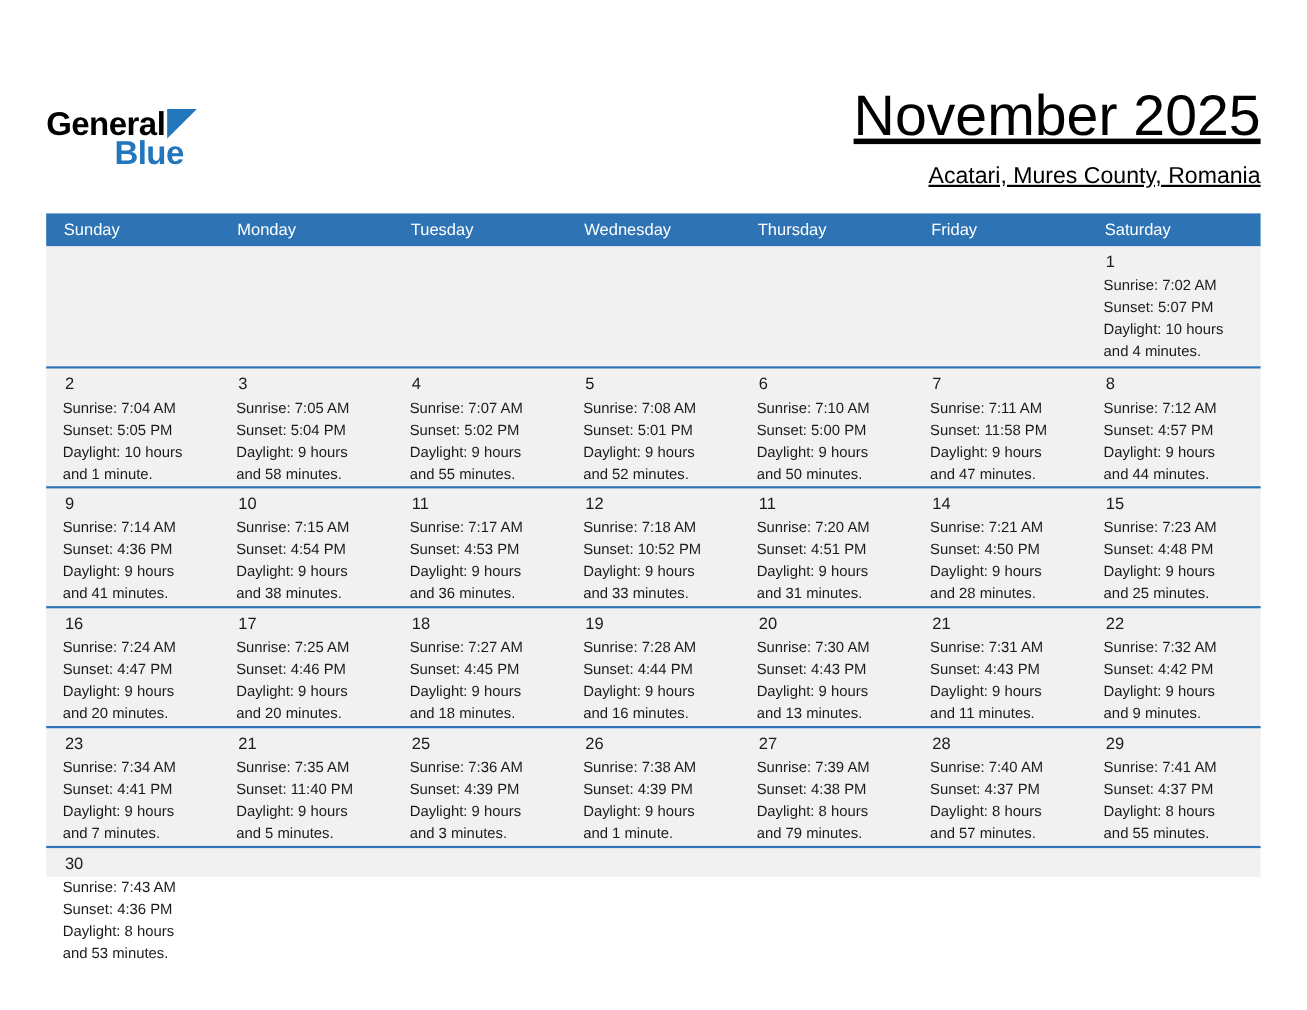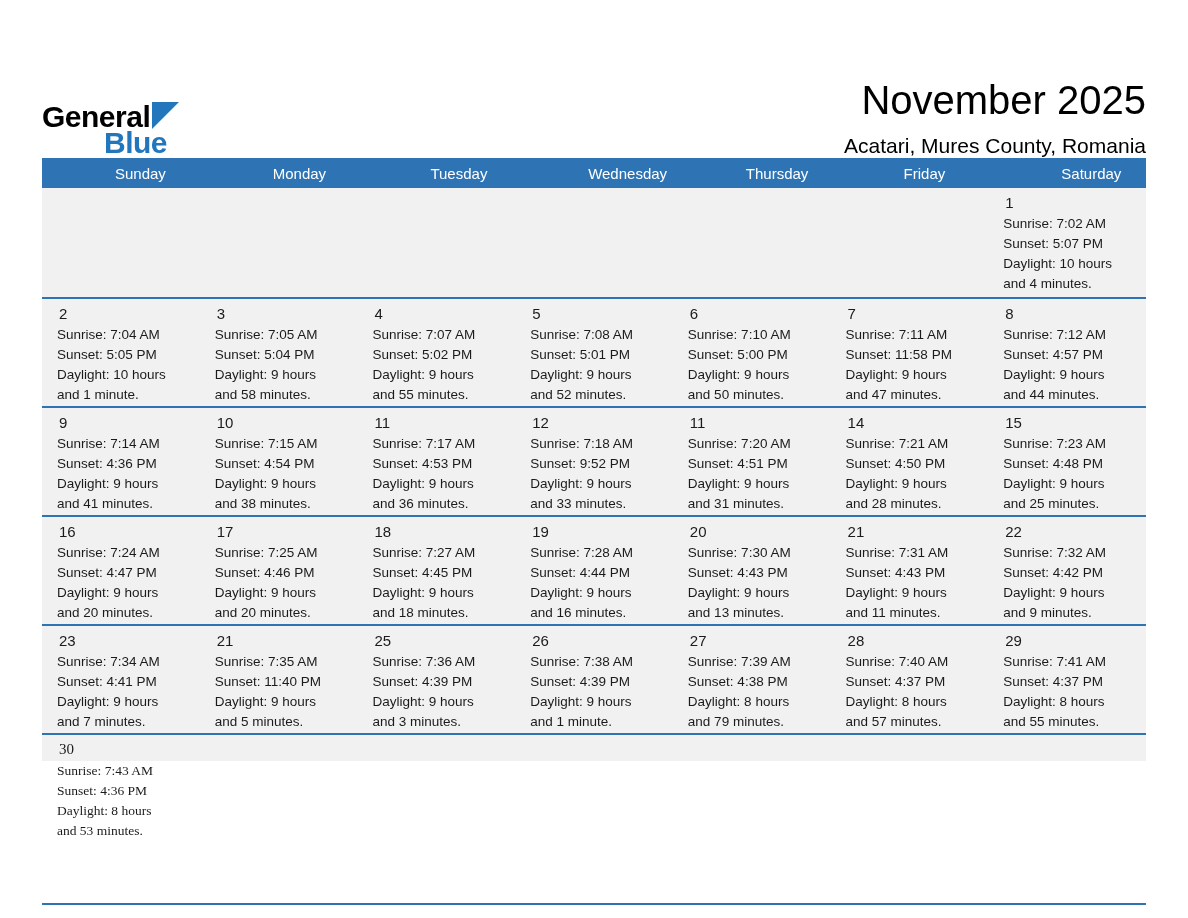--- a/index.html
+++ b/index.html
@@ -8,48 +8,47 @@
     width: 1188px;
     height: 918px;
     background: #ffffff;
     font-family: "Liberation Sans", sans-serif;
     color: #1b1b1b;
     overflow: hidden;
   }
   .page { padding: 0 42px; }
 
   
-  .header { display: flex; justify-content: space-between; align-items: flex-end; padding-top: 44px; height: 158px; }
+  .header { display: flex; justify-content: space-between; align-items: center; padding-top: 44px; height: 194px; }
   .logo { margin-top: 16px; }
   .logo-row1 { display: flex; align-items: flex-start; }
   .logo-general { font-size: 30px; font-weight: 700; color: #000000; letter-spacing: -0.5px; line-height: 1; }
   .logo-triangle { width: 0; height: 0; border-top: 27px solid var(--logo-blue); border-right: 27px solid transparent; margin-left: 2px; }
   .logo-blue { font-size: 30px; font-weight: 700; color: var(--logo-blue); letter-spacing: -0.5px; line-height: 1; margin-left: 62px; margin-top: -4px; }
   .titles { text-align: right; }
-  .month-title { font-size: 40px; line-height: 1.1; color: #000000; margin-top: 12px; }
-  .location { font-size: 21px; color: #000000; margin-top: 12px; }
+  .month-title { font-size: 52px; line-height: 1.1; color: #000000; margin-top: 12px; text-decoration: underline; }
+  .location { font-size: 21px; color: #000000; margin-top: 12px; text-decoration: underline; }
 
   
   .weekday-row {
     display: grid; grid-template-columns: repeat(7, 1fr);
     background: var(--accent); color: #ffffff; height: 30px; align-items: center;
   }
-  .weekday-cell { padding-left: 36px; font-size: 15px; margin-left: 37px; }
+  .weekday-cell { padding-left: 16px; font-size: 15px; }
 
   .week-row {
     display: grid; grid-template-columns: repeat(7, 1fr);
     background: var(--row-bg);
     border-top: 2px solid var(--accent);
     min-height: 109px;
   }
   .week-row.first { border-top: none; min-height: 109px; }
   .week-row.last {
     background: linear-gradient(to bottom, var(--row-bg) 0, var(--row-bg) 26px, #ffffff 26px);
     min-height: 125px;
-    font-family: Liberation Serif, serif;
   }
   .day-cell { overflow: hidden; }
   .day-num { font-size: 15px; padding: 6px 0 3px 17px; color: #1b1b1b; }
   .detail { font-size: 13.5px; line-height: 20px; padding-left: 15px; color: #1b1b1b; }
 
   .bottom-rule { border-top: 2px solid var(--accent); margin-top: 45px; }
 </style>
 </head>
 <body>
 
@@ -164,21 +163,21 @@
           <div class="day-cell">
             <div class="day-num">11</div>
             <div class="detail">Sunrise: 7:17 AM</div>
             <div class="detail">Sunset: 4:53 PM</div>
             <div class="detail">Daylight: 9 hours</div>
             <div class="detail">and 36 minutes.</div>
           </div>
           <div class="day-cell">
             <div class="day-num">12</div>
             <div class="detail">Sunrise: 7:18 AM</div>
-            <div class="detail">Sunset: 9:52 PM</div>
+            <div class="detail">Sunset: 10:52 PM</div>
             <div class="detail">Daylight: 9 hours</div>
             <div class="detail">and 33 minutes.</div>
           </div>
           <div class="day-cell">
             <div class="day-num">11</div>
             <div class="detail">Sunrise: 7:20 AM</div>
             <div class="detail">Sunset: 4:51 PM</div>
             <div class="detail">Daylight: 9 hours</div>
             <div class="detail">and 31 minutes.</div>
           </div>

